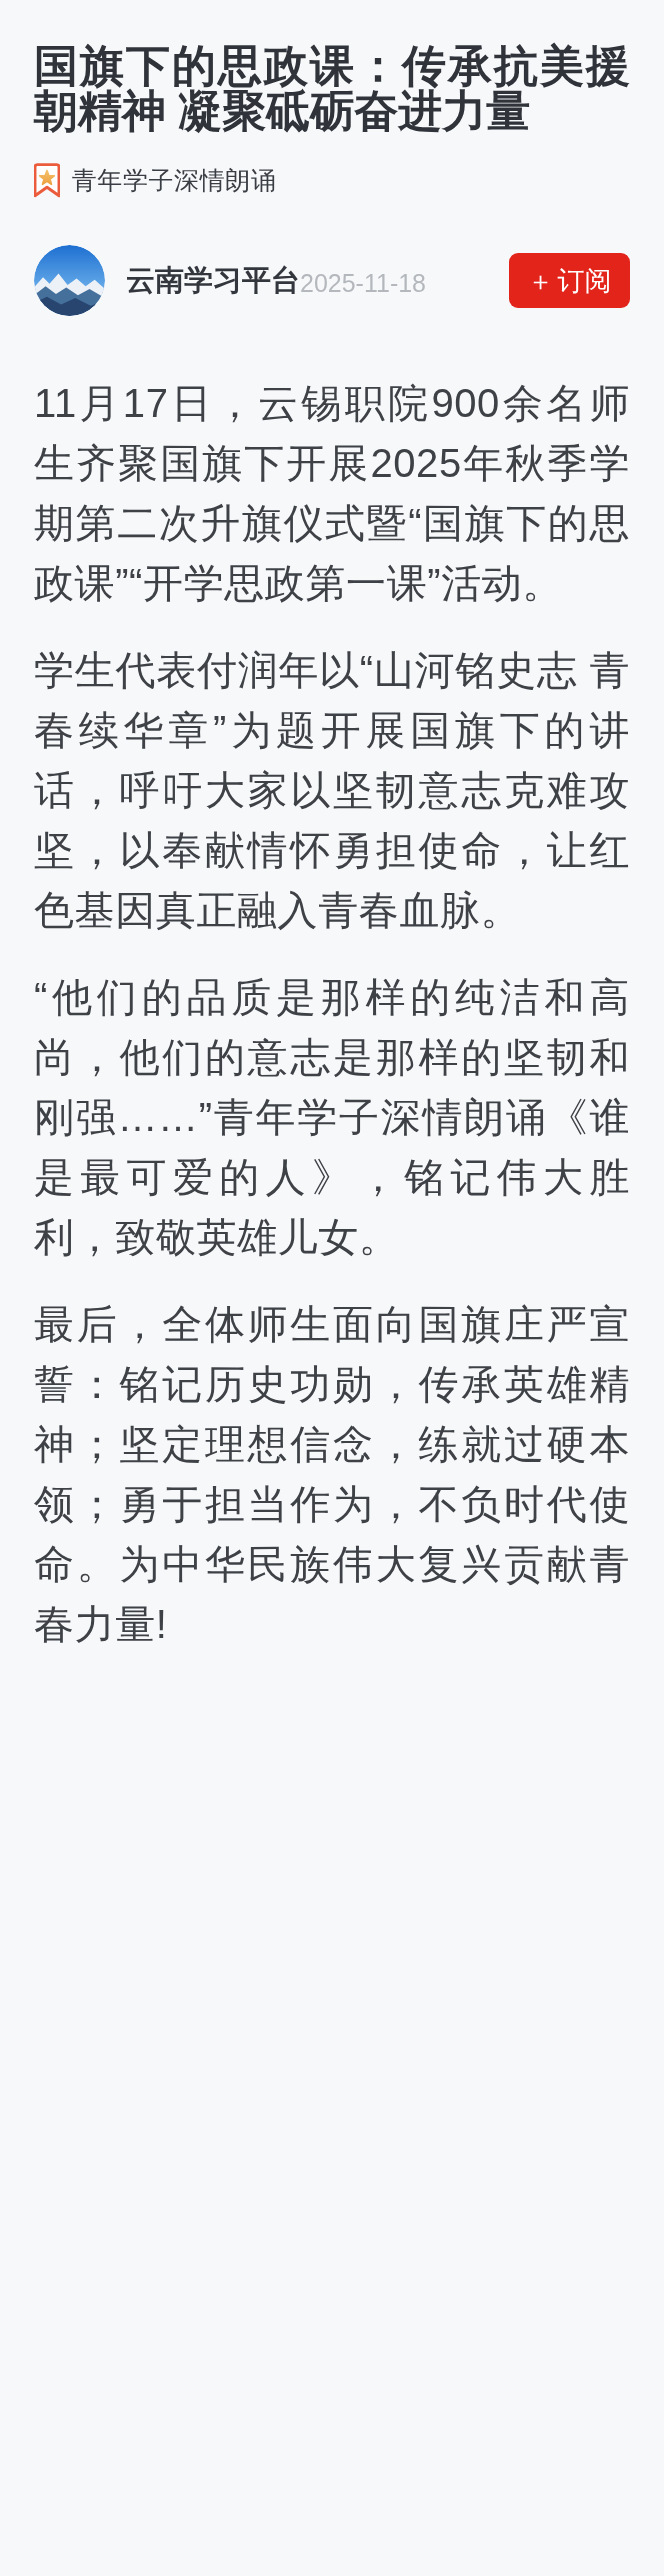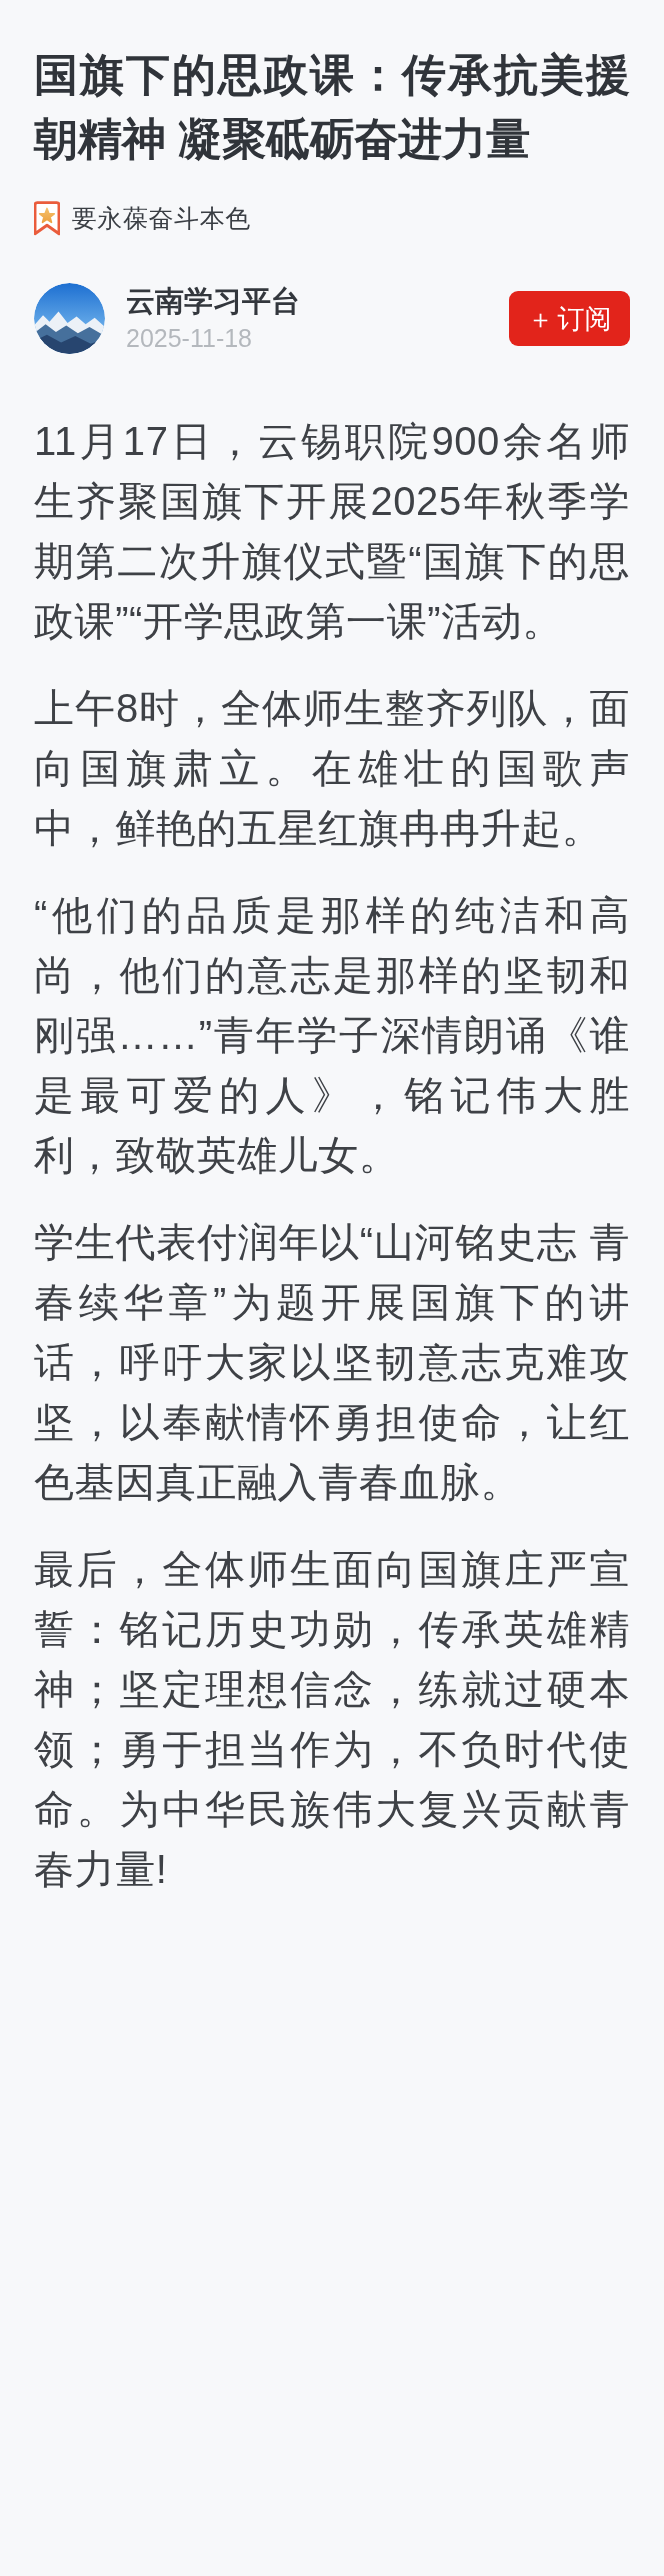--- a/index.html
+++ b/index.html
@@ -15,21 +15,21 @@
     margin: 0 auto;
     background: #f7f8fa;
     box-sizing: border-box;
     padding: 43px 34px 19.5px 34px;
     overflow: hidden;
   }
   
   .article-title {
     margin: 0 0 30px 0;
     font-size: 44px;
-    line-height: 64px;
+    line-height: 45px;
     font-weight: 700;
     color: #30343a;
     letter-spacing: 0px;
     text-align: justify;
   }
   
   .badge-row {
     display: flex;
     align-items: center;
     margin-bottom: 47px;
@@ -57,21 +57,21 @@
     width: 71px;
     height: 71px;
     border-radius: 50%;
     overflow: hidden;
     flex: 0 0 auto;
   }
   .avatar svg { display: block; }
   .publisher-info {
     margin-left: 21px;
     display: flex;
-    flex-direction: column;
+    flex-direction: row;
     justify-content: center;
   }
   .publisher-name {
     font-size: 29px;
     font-weight: 600;
     color: #33373d;
     line-height: 1.2;
   }
   .publish-date {
     margin-top: 6.5px;
@@ -123,21 +123,21 @@
     <svg class="badge-icon" viewBox="0 0 40 54" aria-hidden="true">
       <defs>
         <linearGradient id="starg" x1="0" y1="0" x2="0" y2="1">
           <stop offset="0" stop-color="#f4c06a"></stop>
           <stop offset="1" stop-color="#eda13f"></stop>
         </linearGradient>
       </defs>
       <path d="M5 2.5 H35 A3.5 3.5 0 0 1 38.5 6 V50.5 L20 37.5 L1.5 50.5 V6 A3.5 3.5 0 0 1 5 2.5 Z" fill="#ffffff" stroke="#ea5c3c" stroke-width="4.5" stroke-linejoin="round"></path>
       <path d="M20 11.5 L22.9 19.3 L31.2 19.7 L24.7 24.9 L26.9 32.9 L20 28.3 L13.1 32.9 L15.3 24.9 L8.8 19.7 L17.1 19.3 Z" fill="url(#starg)" stroke="url(#starg)" stroke-width="2.5" stroke-linejoin="round"></path>
     </svg>
-    <span class="badge-label">要永葆奋斗本色</span>
+    <span class="badge-label">青年学子深情朗诵</span>
   </div>
 
   <div class="publisher-row">
     <div class="avatar">
       <svg viewBox="0 0 110 110" width="71" height="71" aria-hidden="true">
         <defs>
           <clipPath id="avclip">
               <circle cx="55" cy="55" r="55"></circle>
             </clipPath>
           <linearGradient id="sky" x1="0" y1="0" x2="0" y2="1">
@@ -159,20 +159,19 @@
       <span class="publish-date">2025-11-18</span>
     </div>
     <button class="subscribe-button">
       <span class="plus">＋</span>
       <span>订阅</span>
     </button>
   </div>
 
   <div class="article-body">
     <p>11月17日，云锡职院900余名师生齐聚国旗下开展2025年秋季学期第二次升旗仪式暨“国旗下的思政课”“开学思政第一课”活动。</p>
-    <p>上午8时，全体师生整齐列队，面向国旗肃立。在雄壮的国歌声中，鲜艳的五星红旗冉冉升起。</p>
+    <p>学生代表付润年以“山河铭史志 青春续华章”为题开展国旗下的讲话，呼吁大家以坚韧意志克难攻坚，以奉献情怀勇担使命，让红色基因真正融入青春血脉。</p>
     <p>“他们的品质是那样的纯洁和高尚，他们的意志是那样的坚韧和刚强……”青年学子深情朗诵《谁是最可爱的人》，铭记伟大胜利，致敬英雄儿女。</p>
-    <p>学生代表付润年以“山河铭史志 青春续华章”为题开展国旗下的讲话，呼吁大家以坚韧意志克难攻坚，以奉献情怀勇担使命，让红色基因真正融入青春血脉。</p>
     <p>最后，全体师生面向国旗庄严宣誓：铭记历史功勋，传承英雄精神；坚定理想信念，练就过硬本领；勇于担当作为，不负时代使命。为中华民族伟大复兴贡献青春力量!</p>
   </div>
 
 </div>
 
 
 </body></html>

